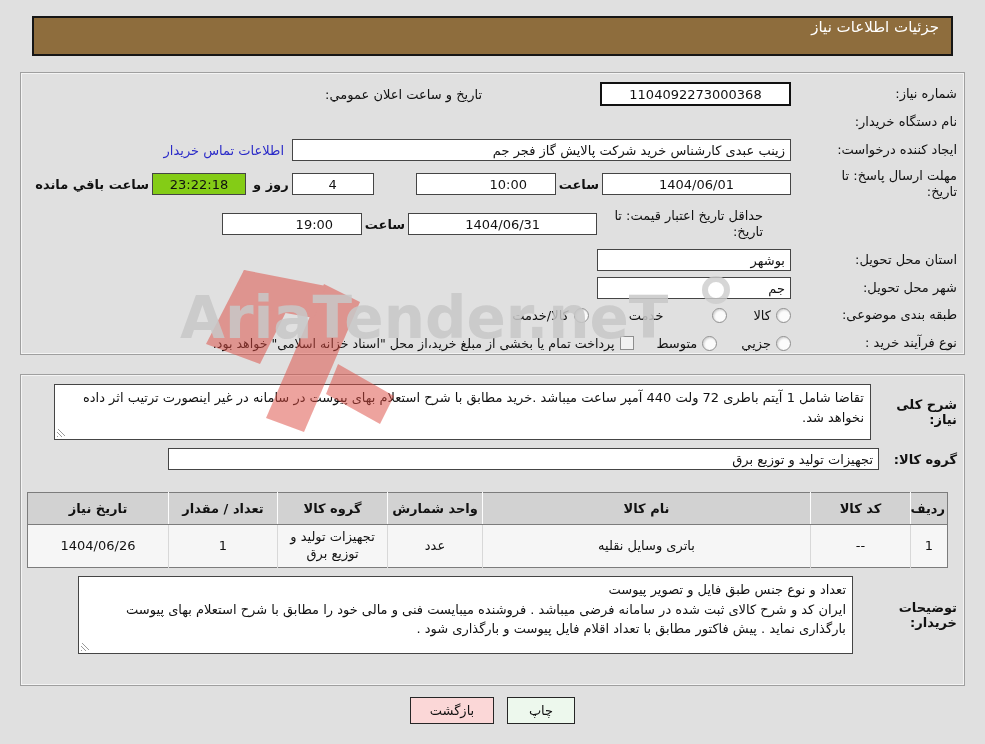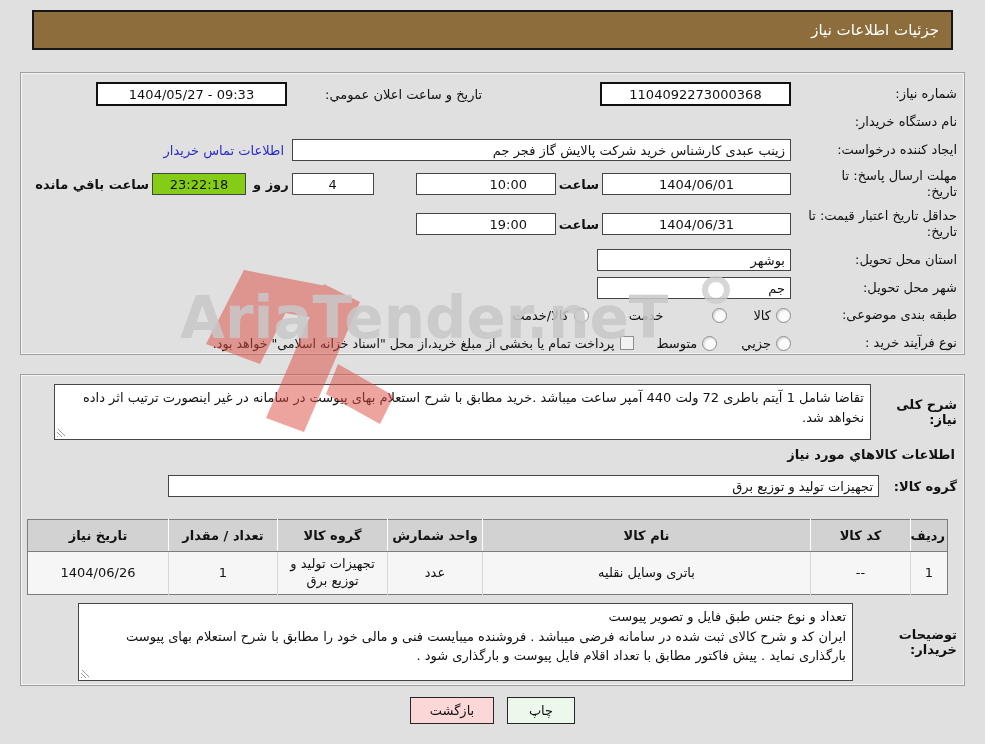--- a/index.html
+++ b/index.html
@@ -3,23 +3,23 @@
 <meta charset="utf-8">
 <style>
   html,body{margin:0;padding:0;}
   body{
     width:985px;height:744px;position:relative;overflow:hidden;
     background:#e0e0e0;
     font-family:"DejaVu Sans",sans-serif;
     font-size:13px;color:#111;direction:rtl;
   }
   .titlebar{
-    position:absolute;left:32px;right:32px;top:10px;height:36px;
+    position:absolute;left:32px;right:32px;top:16px;height:36px;
     background:#8e6d3d;border:2px solid #161616;color:#fff;
-    display:flex;align-items:center;padding:0 12px;font-size:15px;
+    display:flex;padding:0 12px;font-size:15px;
   }
   .panel{
     position:absolute;left:20px;right:20px;
     border:1px solid #9f9f9f;box-shadow:inset -1px -1px 0 #f4f4f4, inset 1px 1px 0 #f4f4f4;
     background:#e0e0e0;
   }
   .panel1{top:72px;height:283px;padding:9px 7px 0 7px;box-sizing:border-box;}
   .panel2{top:374px;height:312px;padding:9px 7px 0 7px;box-sizing:border-box;}
   .frow{display:flex;align-items:center;}
   .lbl{flex:0 0 166px;text-align:right;padding-left:4px;box-sizing:border-box;line-height:1.25;}
@@ -91,21 +91,20 @@
   <span>جزئیات اطلاعات نیاز</span>
 </div>
 
 <div class="panel panel1">
 
   <div class="frow" style="height:24px;margin-bottom:4px;">
     <div class="lbl">شماره نیاز:</div>
     <div class="tb tb-strong w187 ltr">1104092273000368</div>
     <div class="gap112"></div>
     <div class="announce-lbl">تاریخ و ساعت اعلان عمومي:</div>
-    <div class="tb tb-strong w187 ltr">1404/05/27 - 09:33</div>
   </div>
 
   <div class="frow" style="height:24px;margin-bottom:4px;">
     <div class="lbl">نام دستگاه خریدار:</div>
   </div>
 
   <div class="frow" style="height:24px;margin-bottom:4px;">
     <div class="lbl">ایجاد کننده درخواست:</div>
     <div class="tb w492 tb-start">زینب عبدی کارشناس خرید شرکت پالایش گاز فجر جم</div>
     <div class="gap8"></div>
@@ -121,21 +120,21 @@
     <span class="inline-lbl">ساعت</span>
     <div class="tb w93 ltr">10:00</div>
     <div class="gap42"></div>
     <div class="tb w80 ltr">4</div>
     <span class="inline-lbl">روز و</span>
     <div class="gap4"></div>
     <div class="tb tb-yellow w92 ltr">23:22:18</div>
     <span class="inline-lbl">ساعت باقي مانده</span>
   </div>
 
-  <div class="frow" style="height:36px;margin-bottom:6px;">
+  <div class="frow" style="height:36px;margin-bottom:6px;justify-content:center;">
     <div class="lbl">
       <div>حداقل تاریخ اعتبار قیمت: تا</div>
       <div>تاریخ:</div>
     </div>
     <div class="tb w187 ltr">1404/06/31</div>
     <span class="inline-lbl">ساعت</span>
     <div class="tb w93 ltr">19:00</div>
   </div>
 
   <div class="frow" style="height:24px;margin-bottom:4px;">
@@ -179,21 +178,20 @@
   </div>
 </div>
 
 <div class="panel panel2">
 
   <div class="frow" style="align-items:center;">
     <div class="sec-lbl" style="flex:0 0 86px;">شرح کلی نیاز:</div>
     <div class="ta" style="width:817px;height:56px;">تقاضا شامل 1 آیتم باطری 72 ولت 440 آمپر ساعت  میباشد .خرید مطابق با شرح استعلام بهای پیوست در سامانه در غیر اینصورت ترتیب اثر داده نخواهد شد.</div>
   </div>
 
-  <div class="heading">اطلاعات کالاهاي مورد نیاز</div>
 
   <div class="frow" style="height:26px;margin-top:6px;">
     <div class="sec-lbl" style="flex:0 0 78px;">گروه کالا:</div>
     <div class="tb tb-start" style="width:704px;">تجهیزات تولید و توزیع برق</div>
   </div>
 
   <table class="goods-table">
     <colgroup>
       <col style="width:37px">
         <col style="width:100px">

